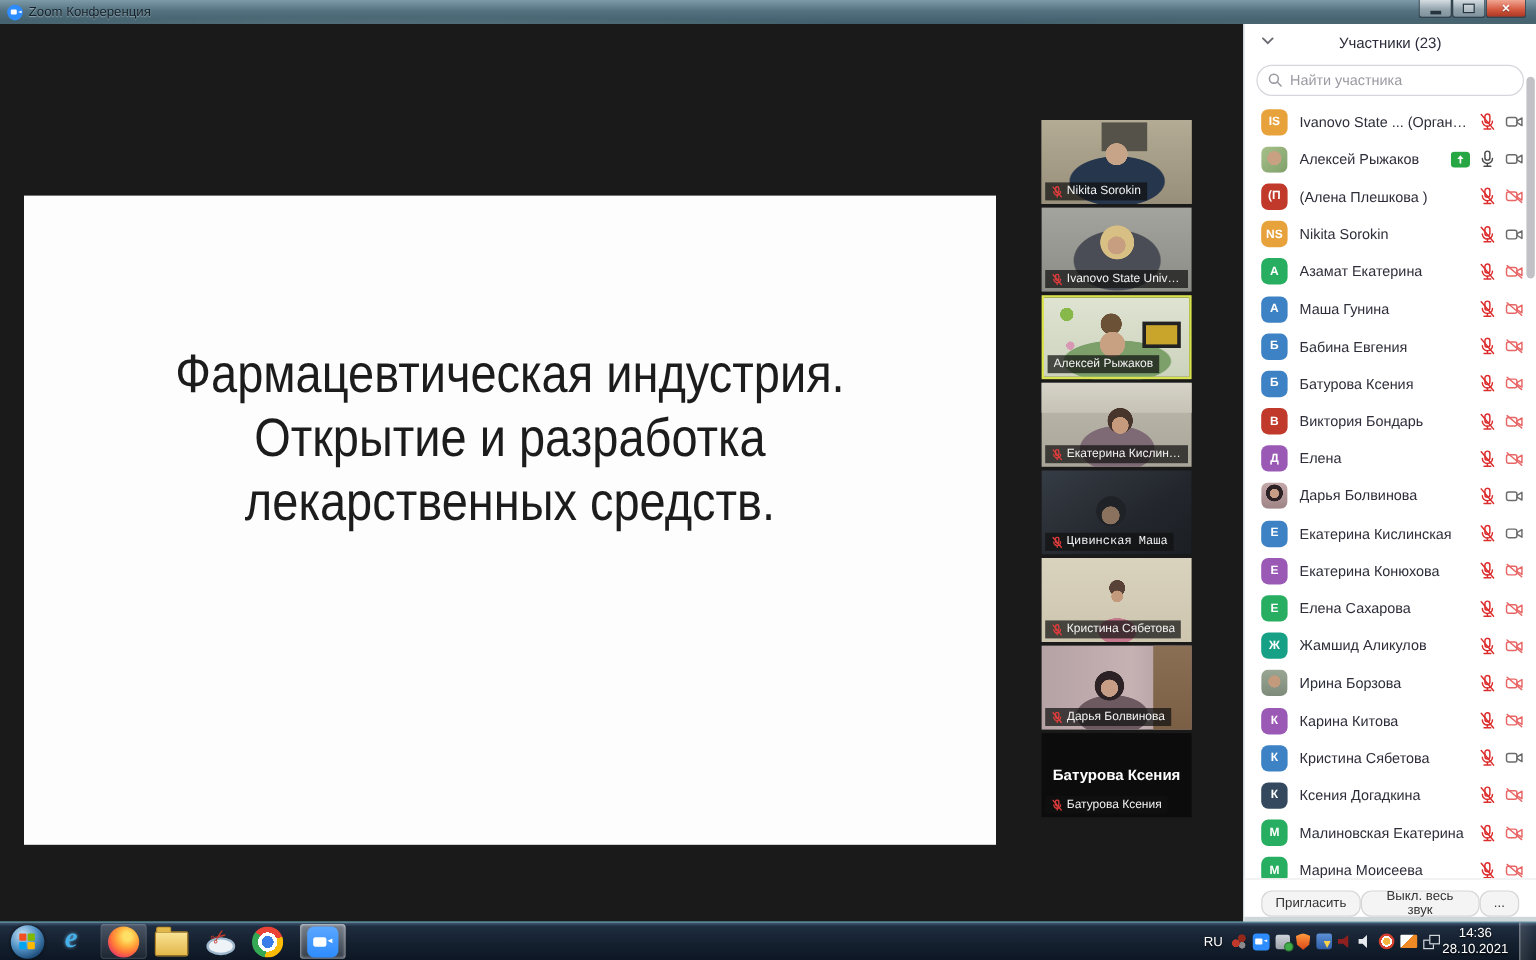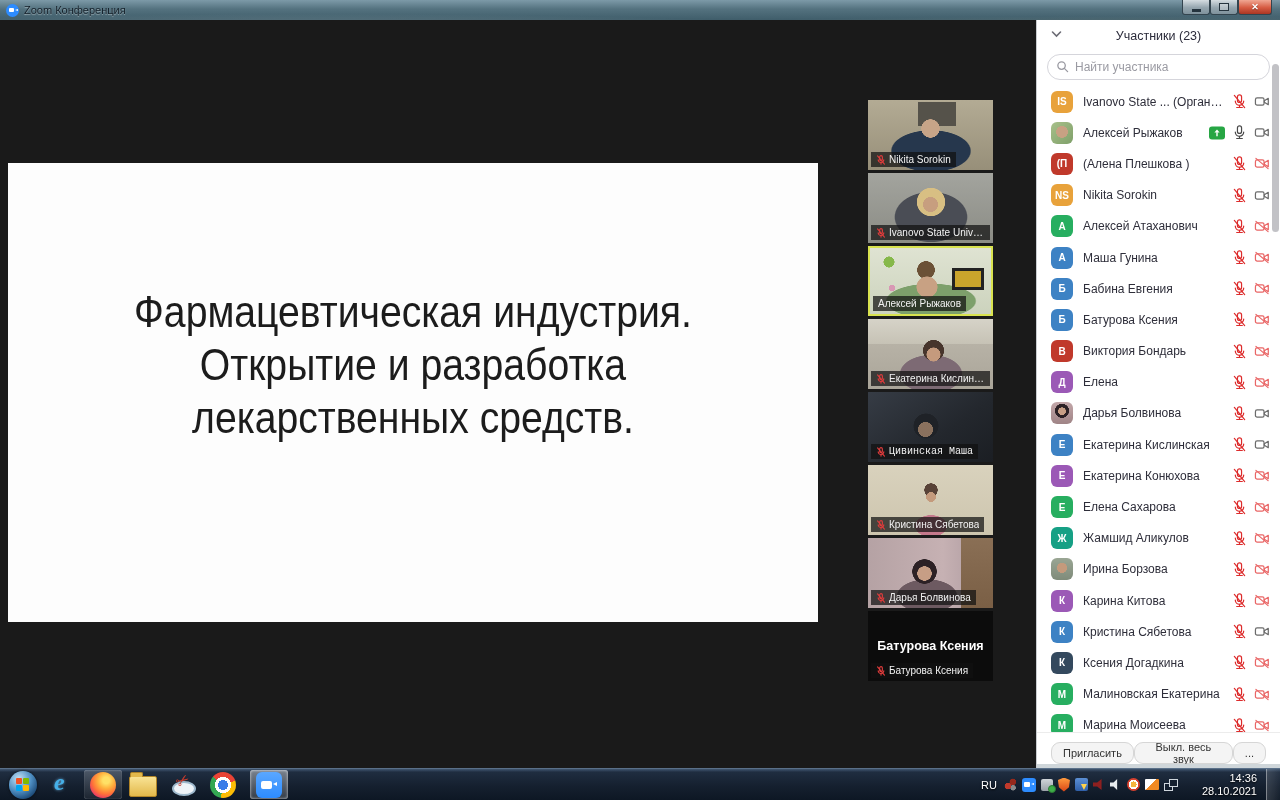--- a/index.html
+++ b/index.html
@@ -23,21 +23,21 @@
       display:flex;align-items:center;justify-content:center;font-size:9px;color:#1c2b35;
       background:linear-gradient(180deg,#d5dde1,#94a5ae 55%,#7f929c);box-sizing:border-box;}
   .wc.min{width:28px}.wc.max{width:28px}
   .wc.close{width:34px;background:linear-gradient(180deg,#f0a793,#d65b42 55%,#aa3623);color:#fff;}
   .wc.min::after{content:"";width:9px;height:3px;background:#25343e;margin-top:6px;}
   .wc.max::after{content:"";width:8px;height:6px;border:1.5px solid #25343e;background:rgba(255,255,255,.3);}
   .wc.close::after{content:"✕";font-weight:bold;text-shadow:0 1px 1px rgba(0,0,0,.4);}
 
   
   .main{position:absolute;left:0;top:20px;width:1036px;height:748px;background:#1a1a1a;}
-  .slide{position:absolute;left:8px;top:143px;width:810px;height:459px;background:#fdfdfd;}
+  .slide{position:absolute;left:20px;top:143px;width:810px;height:541px;background:#fdfdfd;}
   .slide-inner{position:absolute;left:0;right:0;top:122px;text-align:center;
     font-size:45px;line-height:53px;color:#1c1c1c;transform:scaleX(.87);}
 
   
   .video-strip{position:absolute;left:868px;top:80px;width:125px;}
   .tile{position:relative;width:125px;height:70px;margin-bottom:3px;background:#111;
         overflow:hidden;box-sizing:border-box;background-repeat:no-repeat;}
   .tile.active{border:2px solid #d9e34f;}
   .tile-label{position:absolute;left:3px;bottom:3px;max-width:119px;display:flex;align-items:center;gap:3px;
     background:rgba(16,16,16,.72);color:#f2f2f2;font-size:10px;padding:2px 5px;box-sizing:border-box;
@@ -197,21 +197,21 @@
   .t-speaker{width:12px;height:12px;background:#e8ecef;
     clip-path:polygon(0 33%,30% 33%,60% 5%,60% 95%,30% 67%,0 67%);}
   .t-speaker::after{content:"";position:absolute;right:0;top:2px;width:7px;height:7px;border:1.5px solid #e8ecef;
     border-left-color:transparent;border-top-color:transparent;border-bottom-color:transparent;border-radius:50%;}
   .t-recorder{width:13px;height:13px;border-radius:50%;
     background:radial-gradient(circle,#f5b63f 0 3px,#fff 3px 4.5px,#d6402e 4.5px);}
   .t-mail{width:14px;height:11px;border-radius:1px;background:linear-gradient(135deg,#fff 0 45%,#f08a24 45%);}
   .t-network{width:14px;height:12px;}
   .t-network::before{content:"";position:absolute;left:0;bottom:0;width:7px;height:6px;border:1.5px solid #cfd6dc;}
   .t-network::after{content:"";position:absolute;right:0;top:0;width:7px;height:6px;border:1.5px solid #cfd6dc;background:#15202f;}
-  .tray-clock{color:#fff;font-size:11px;line-height:13px;text-align:right;margin:0 9px 0 24px;
+  .tray-clock{color:#fff;font-size:11px;line-height:13px;text-align:center;margin:0 9px 0 2px;
     text-shadow:0 1px 2px #000;white-space:nowrap;}
   .show-desktop{width:13px;height:32px;border-left:1px solid rgba(255,255,255,.45);
     background:linear-gradient(90deg,rgba(255,255,255,.14),rgba(255,255,255,.03));}
 </style>
 </head>
 <body>
 
 <div class="screen">
 
   <div class="titlebar">
@@ -482,21 +482,21 @@
                   <rect x="1" y="4.2" width="9.2" height="7.6" rx="1.8"></rect>
                   <path d="M10.5 7.2l4.2-2.6v6.8l-4.2-2.6z"></path>
                 </g>
               </svg>
       </span>
 
     </span>
   </div>
         <div class="row">
     <span class="avatar" style="background: rgb(39, 174, 96);">А</span>
-    <span class="pname">Алексей Атаханович</span>
+    <span class="pname">Азамат Екатерина</span>
     <span class="picons">
 
       <span class="pic mic-muted">
         <svg width="15" height="15" viewBox="0 0 16 16">
                 <g fill="none" stroke="#dd2c2c" stroke-width="1.3" stroke-linecap="round">
                   <rect x="5.8" y="1" width="4.4" height="8" rx="2.2"></rect>
                   <path d="M3.5 7.5a4.5 4.5 0 0 0 9 0"></path>
                   <line x1="8" y1="12" x2="8" y2="14"></line>
                   <line x1="5" y1="14.4" x2="11" y2="14.4"></line>
                   <line x1="2.5" y1="1.5" x2="13.5" y2="14.5"></line>

